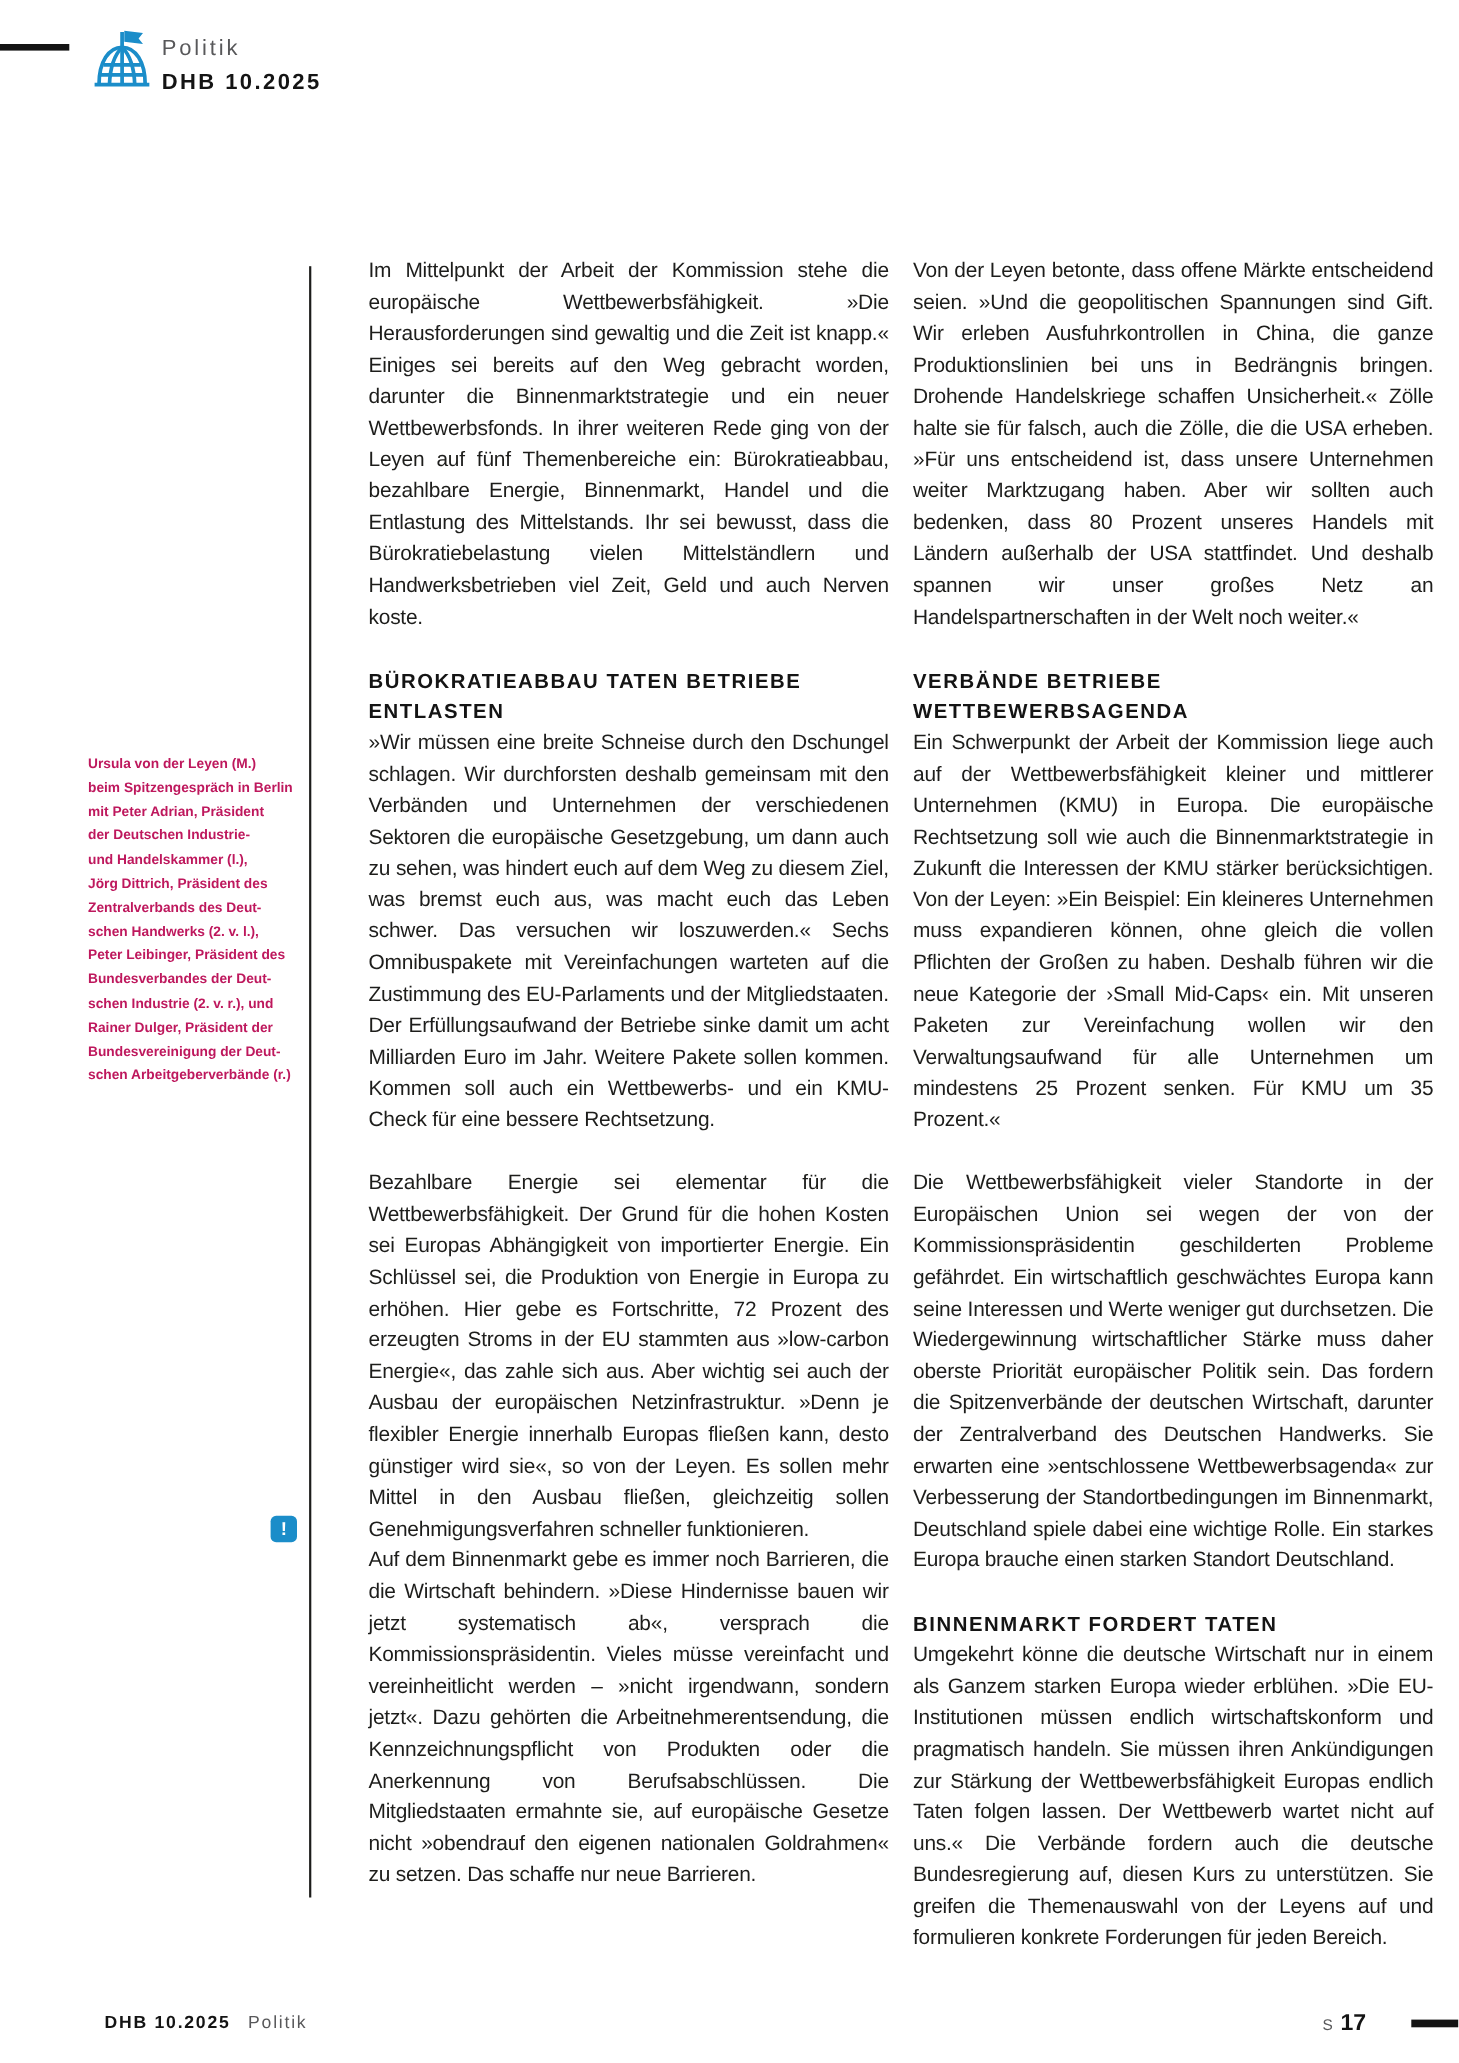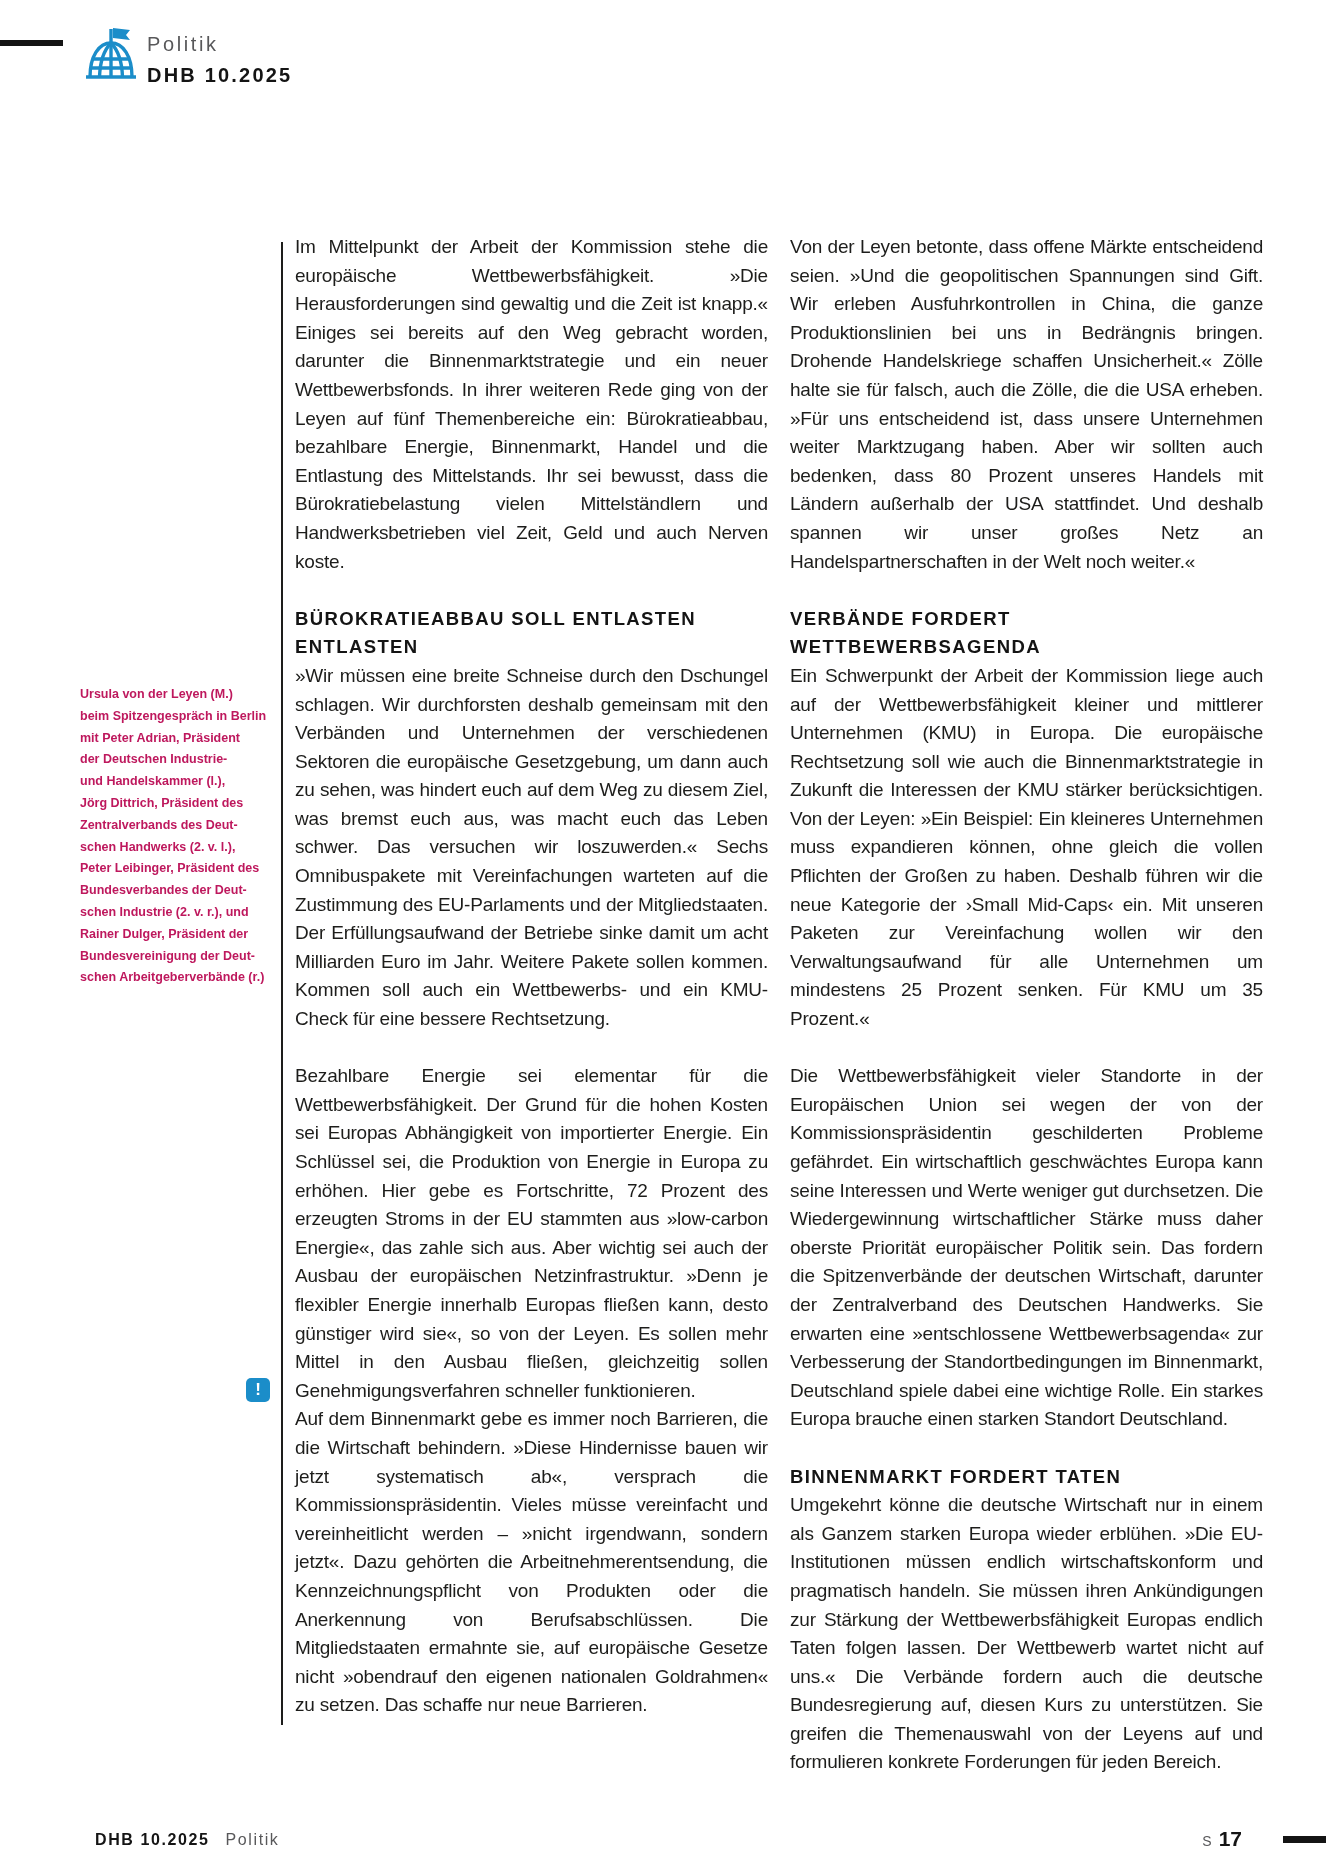--- a/index.html
+++ b/index.html
@@ -39,21 +39,21 @@
   .more-text {
     position:absolute; left:40px; top:1411px; width:230px;
     text-align:right; font-size:15px; letter-spacing:1.2px;
     line-height:29px; color:#3d3d3d; white-space:pre-line;
   }
 
   
   .col-rule { position:absolute; left:281px; top:242px; width:2px; height:1483px; background:#1d1d1b; }
 
   
-  .col { position:absolute; top:233px; width:473px; }
+  .col { position:absolute; top:233px; width:473px;margin-left:40px; }
   .col-left  { left:295px; }
   .col-right { left:790px; }
   .col p {
     font-size:19px; line-height:28.6px; letter-spacing:-0.2px;
     text-align:justify; color:#1d1d1b;
   }
   .col p.spaced { margin-top:28.6px; }
   .col h2 {
     font-size:18.5px; font-weight:bold; letter-spacing:1.4px;
     line-height:28.6px; margin-top:28.6px; color:#141414;
@@ -116,29 +116,29 @@
 schen Arbeitgeberverbände (r.)</div>
 
   <div class="info-icon">
     <span>!</span>
   </div>
 
   <div class="col-rule"></div>
 
   <div class="col col-left">
     <p>Im Mittelpunkt der Arbeit der Kommission stehe die europäische Wettbewerbsfähigkeit. »Die Herausforderungen sind gewaltig und die Zeit ist knapp.« Einiges sei bereits auf den Weg gebracht worden, darunter die Binnenmarktstrategie und ein neuer Wettbewerbsfonds. In ihrer weiteren Rede ging von der Leyen auf fünf Themenbereiche ein: Bürokratieabbau, bezahlbare Energie, Binnenmarkt, Handel und die Entlastung des Mittelstands. Ihr sei bewusst, dass die Bürokratiebelastung vielen Mittelständlern und Handwerksbetrieben viel Zeit, Geld und auch Nerven koste.</p>
-    <h2>BÜROKRATIEABBAU SOLL ENTLASTEN ENTLASTEN</h2>
+    <h2>BÜROKRATIEABBAU TATEN BETRIEBE ENTLASTEN</h2>
     <p>»Wir müssen eine breite Schneise durch den Dschungel schlagen. Wir durchforsten deshalb gemeinsam mit den Verbänden und Unternehmen der verschiedenen Sektoren die europäische Gesetzgebung, um dann auch zu sehen, was hindert euch auf dem Weg zu diesem Ziel, was bremst euch aus, was macht euch das Leben schwer. Das versuchen wir loszuwerden.« Sechs Omnibuspakete mit Vereinfachungen warteten auf die Zustimmung des EU-Parlaments und der Mitgliedstaaten. Der Erfüllungsaufwand der Betriebe sinke damit um acht Milliarden Euro im Jahr. Weitere Pakete sollen kommen. Kommen soll auch ein Wettbewerbs- und ein KMU-Check für eine bessere Rechtsetzung.</p>
     <p class="spaced">Bezahlbare Energie sei elementar für die Wettbewerbsfähigkeit. Der Grund für die hohen Kosten sei Europas Abhängigkeit von importierter Energie. Ein Schlüssel sei, die Produktion von Energie in Europa zu erhöhen. Hier gebe es Fortschritte, 72 Prozent des erzeugten Stroms in der EU stammten aus »low-carbon Energie«, das zahle sich aus. Aber wichtig sei auch der Ausbau der europäischen Netzinfrastruktur. »Denn je flexibler Energie innerhalb Europas fließen kann, desto günstiger wird sie«, so von der Leyen. Es sollen mehr Mittel in den Ausbau fließen, gleichzeitig sollen Genehmigungsverfahren schneller funktionieren.</p>
     <p>Auf dem Binnenmarkt gebe es immer noch Barrieren, die die Wirtschaft behindern. »Diese Hindernisse bauen wir jetzt systematisch ab«, versprach die Kommissionspräsidentin. Vieles müsse vereinfacht und vereinheitlicht werden – »nicht irgendwann, sondern jetzt«. Dazu gehörten die Arbeitnehmerentsendung, die Kennzeichnungspflicht von Produkten oder die Anerkennung von Berufsabschlüssen. Die Mitgliedstaaten ermahnte sie, auf europäische Gesetze nicht »obendrauf den eigenen nationalen Goldrahmen« zu setzen. Das schaffe nur neue Barrieren.</p>
   </div>
 
   <div class="col col-right">
     <p>Von der Leyen betonte, dass offene Märkte entscheidend seien. »Und die geopolitischen Spannungen sind Gift. Wir erleben Ausfuhrkontrollen in China, die ganze Produktionslinien bei uns in Bedrängnis bringen. Drohende Handelskriege schaffen Unsicherheit.« Zölle halte sie für falsch, auch die Zölle, die die USA erheben. »Für uns entscheidend ist, dass unsere Unternehmen weiter Marktzugang haben. Aber wir sollten auch bedenken, dass 80 Prozent unseres Handels mit Ländern außerhalb der USA stattfindet. Und deshalb spannen wir unser großes Netz an Handelspartnerschaften in der Welt noch weiter.«</p>
-    <h2>VERBÄNDE FORDERT WETTBEWERBSAGENDA</h2>
+    <h2>VERBÄNDE BETRIEBE WETTBEWERBSAGENDA</h2>
     <p>Ein Schwerpunkt der Arbeit der Kommission liege auch auf der Wettbewerbsfähigkeit kleiner und mittlerer Unternehmen (KMU) in Europa. Die europäische Rechtsetzung soll wie auch die Binnenmarktstrategie in Zukunft die Interessen der KMU stärker berücksichtigen. Von der Leyen: »Ein Beispiel: Ein kleineres Unternehmen muss expandieren können, ohne gleich die vollen Pflichten der Großen zu haben. Deshalb führen wir die neue Kategorie der ›Small Mid-Caps‹ ein. Mit unseren Paketen zur Vereinfachung wollen wir den Verwaltungsaufwand für alle Unternehmen um mindestens 25 Prozent senken. Für KMU um 35 Prozent.«</p>
     <p class="spaced">Die Wettbewerbsfähigkeit vieler Standorte in der Europäischen Union sei wegen der von der Kommissionspräsidentin geschilderten Probleme gefährdet. Ein wirtschaftlich geschwächtes Europa kann seine Interessen und Werte weniger gut durchsetzen. Die Wiedergewinnung wirtschaftlicher Stärke muss daher oberste Priorität europäischer Politik sein. Das fordern die Spitzenverbände der deutschen Wirtschaft, darunter der Zentralverband des Deutschen Handwerks. Sie erwarten eine »entschlossene Wettbewerbsagenda« zur Verbesserung der Standortbedingungen im Binnenmarkt, Deutschland spiele dabei eine wichtige Rolle. Ein starkes Europa brauche einen starken Standort Deutschland.</p>
     <h2>BINNENMARKT FORDERT TATEN</h2>
     <p>Umgekehrt könne die deutsche Wirtschaft nur in einem als Ganzem starken Europa wieder erblühen. »Die EU-Institutionen müssen endlich wirtschaftskonform und pragmatisch handeln. Sie müssen ihren Ankündigungen zur Stärkung der Wettbewerbsfähigkeit Europas endlich Taten folgen lassen. Der Wettbewerb wartet nicht auf uns.« Die Verbände fordern auch die deutsche Bundesregierung auf, diesen Kurs zu unterstützen. Sie greifen die Themenauswahl von der Leyens auf und formulieren konkrete Forderungen für jeden Bereich.</p>
   </div>
 
   <div class="footer-left">
     <span class="footer-issue">DHB 10.2025</span><span class="footer-section">Politik</span>
   </div>
   <div class="footer-right">

